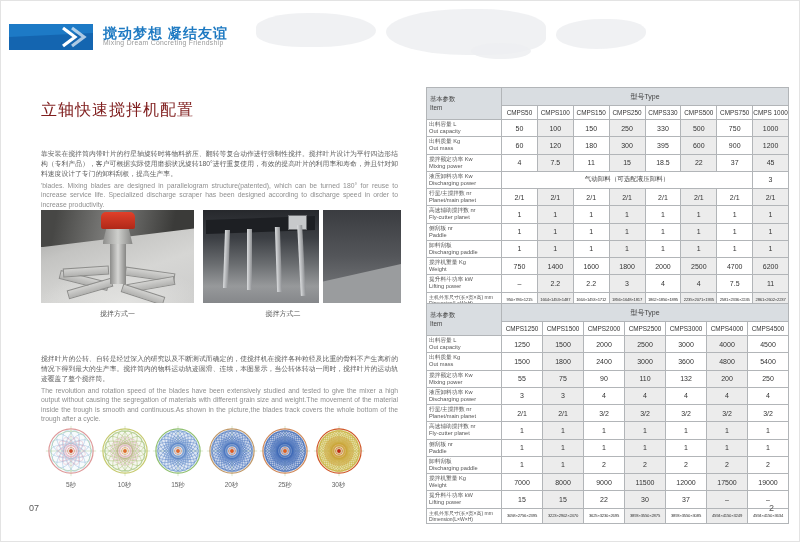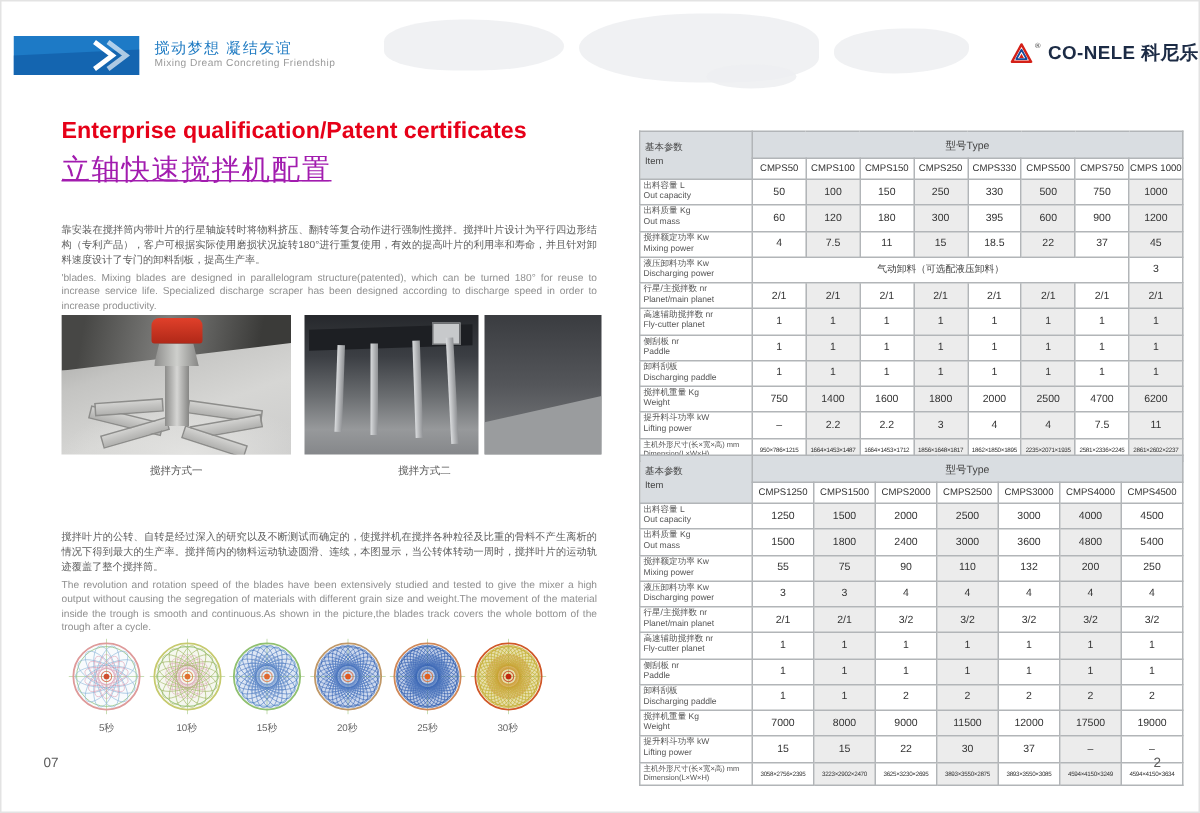--- a/index.html
+++ b/index.html
@@ -1,28 +1,28 @@
 <!DOCTYPE html>
 <html><head>
 <meta charset="utf-8">
 <style>
   html,body{margin:0;padding:0;background:#f2f2f2;}
   .sheet{position:relative;width:800px;height:542px;background:#ffffff;overflow:hidden;
          font-family:"Liberation Sans","DejaVu Sans",sans-serif;border:1px solid #e3e3e3;box-sizing:border-box;}
   
   .map-blob{position:absolute;background:#edeff1;opacity:.85;}
   .logo-flag{position:absolute;left:8px;top:23px;width:84px;height:26px;}
-  .slogan-cn{position:absolute;left:102px;top:24px;font-size:10px;font-weight:normal;color:#1e7ac2;letter-spacing:1px;}
+  .slogan-cn{position:absolute;left:102px;top:24px;font-size:14px;font-weight:bold;color:#1e7ac2;letter-spacing:1px;}
   .slogan-en{position:absolute;left:102px;top:38px;font-size:6.8px;color:#9a9a9a;letter-spacing:.3px;}
   .brand{position:absolute;left:672px;top:26px;display:flex;align-items:center;gap:3px;}
   .brand-text{font-size:12.5px;font-weight:bold;color:#1c2b45;letter-spacing:.3px;white-space:nowrap;}
   .reg{font-size:5px;color:#444;position:relative;top:-5px;left:-2px;}
   
   .title-en{position:absolute;left:40px;top:78px;font-size:15.5px;font-weight:bold;color:#e60018;}
-  .title-cn{position:absolute;left:40px;top:99px;font-size:19px;color:#a21caf;letter-spacing:1px;text-decoration:underline;}
+  .title-cn{position:absolute;left:40px;top:99px;font-size:16px;color:#7f1d1d;letter-spacing:1px;}
   .sec-heading{position:absolute;left:40px;font-size:10.5px;font-weight:bold;color:#1565b5;letter-spacing:.4px;}
   .s1-heading{top:130px;} .s2-heading{top:335px;}
   .para{position:absolute;left:40px;width:357px;}
   .s1-para{top:148px;} .s2-para{top:353px;}
   .para-cn{font-size:6.8px;color:#5c5c5c;line-height:1.45;text-align:justify;margin:0;}
   .para-en{font-size:6.8px;color:#8f8f8f;line-height:1.42;text-align:justify;margin:2px 0 0 0;}
   
   .photo{position:absolute;top:209px;height:93px;overflow:hidden;}
   .photo1{left:40px;width:153px;background:linear-gradient(160deg,#9a9a98 0%,#c4c4c2 35%,#d6d6d4 65%,#cccccb 100%);}
   .photo1 .dark-top{position:absolute;top:0;left:0;width:100%;height:40%;
@@ -84,31 +84,21 @@
 
   <svg class="logo-flag" viewBox="0 0 84 26">
     <polygon points="0,0 84,0 84,26 0,26" fill="#1d7ac6"></polygon>
     <polygon points="0,13 84,9 84,26 0,26" fill="#0d549f" opacity="0.55"></polygon>
     <polyline points="54,4 66,13 54,22" fill="none" stroke="#ffffff" stroke-width="3.2"></polyline>
     <polyline points="63,4 75,13 63,22" fill="none" stroke="#ffffff" stroke-width="3.2" opacity="0.65"></polyline>
   </svg>
   <div class="slogan-cn">搅动梦想  凝结友谊</div>
   <div class="slogan-en">Mixing  Dream Concreting Friendship</div>
 
-  <div class="brand">
-    <svg width="16" height="16" viewBox="0 0 20 20">
-      <path d="M10 2 L18 16.5 L2 16.5 Z" fill="none" stroke="#d42018" stroke-width="2" stroke-linejoin="round"></path>
-      <path d="M10 6.5 L14.3 14.2 L5.7 14.2 Z" fill="none" stroke="#1a4a9a" stroke-width="1.5" stroke-linejoin="round"></path>
-      <path d="M10 9.8 L12 13.3 L8 13.3 Z" fill="#d42018"></path>
-    </svg>
-    <span class="reg">®</span>
-    <span class="brand-text">CO-NELE 科尼乐</span>
-  </div>
-
-  <div class="title-en">Enterprise qualification/Patent certificates</div>
+
   <div class="title-cn">立轴快速搅拌机配置</div>
 
   <div class="para s1-para">
     <p class="para-cn">靠安装在搅拌筒内带叶片的行星轴旋转时将物料挤压、翻转等复合动作进行强制性搅拌。搅拌叶片设计为平行四边形结构（专利产品），客户可根据实际使用磨损状况旋转180°进行重复使用，有效的提高叶片的利用率和寿命，并且针对卸料速度设计了专门的卸料刮板，提高生产率。</p>
     <p class="para-en">'blades. Mixing blades are designed in parallelogram structure(patented), which can be turned 180° for reuse to increase service life. Specialized discharge scraper has been designed according to discharge speed in order to increase productivity.</p>
   </div>
 
   <div class="photo photo1">
     <div class="dark-top"></div>
     <div class="floor-glow"></div>

